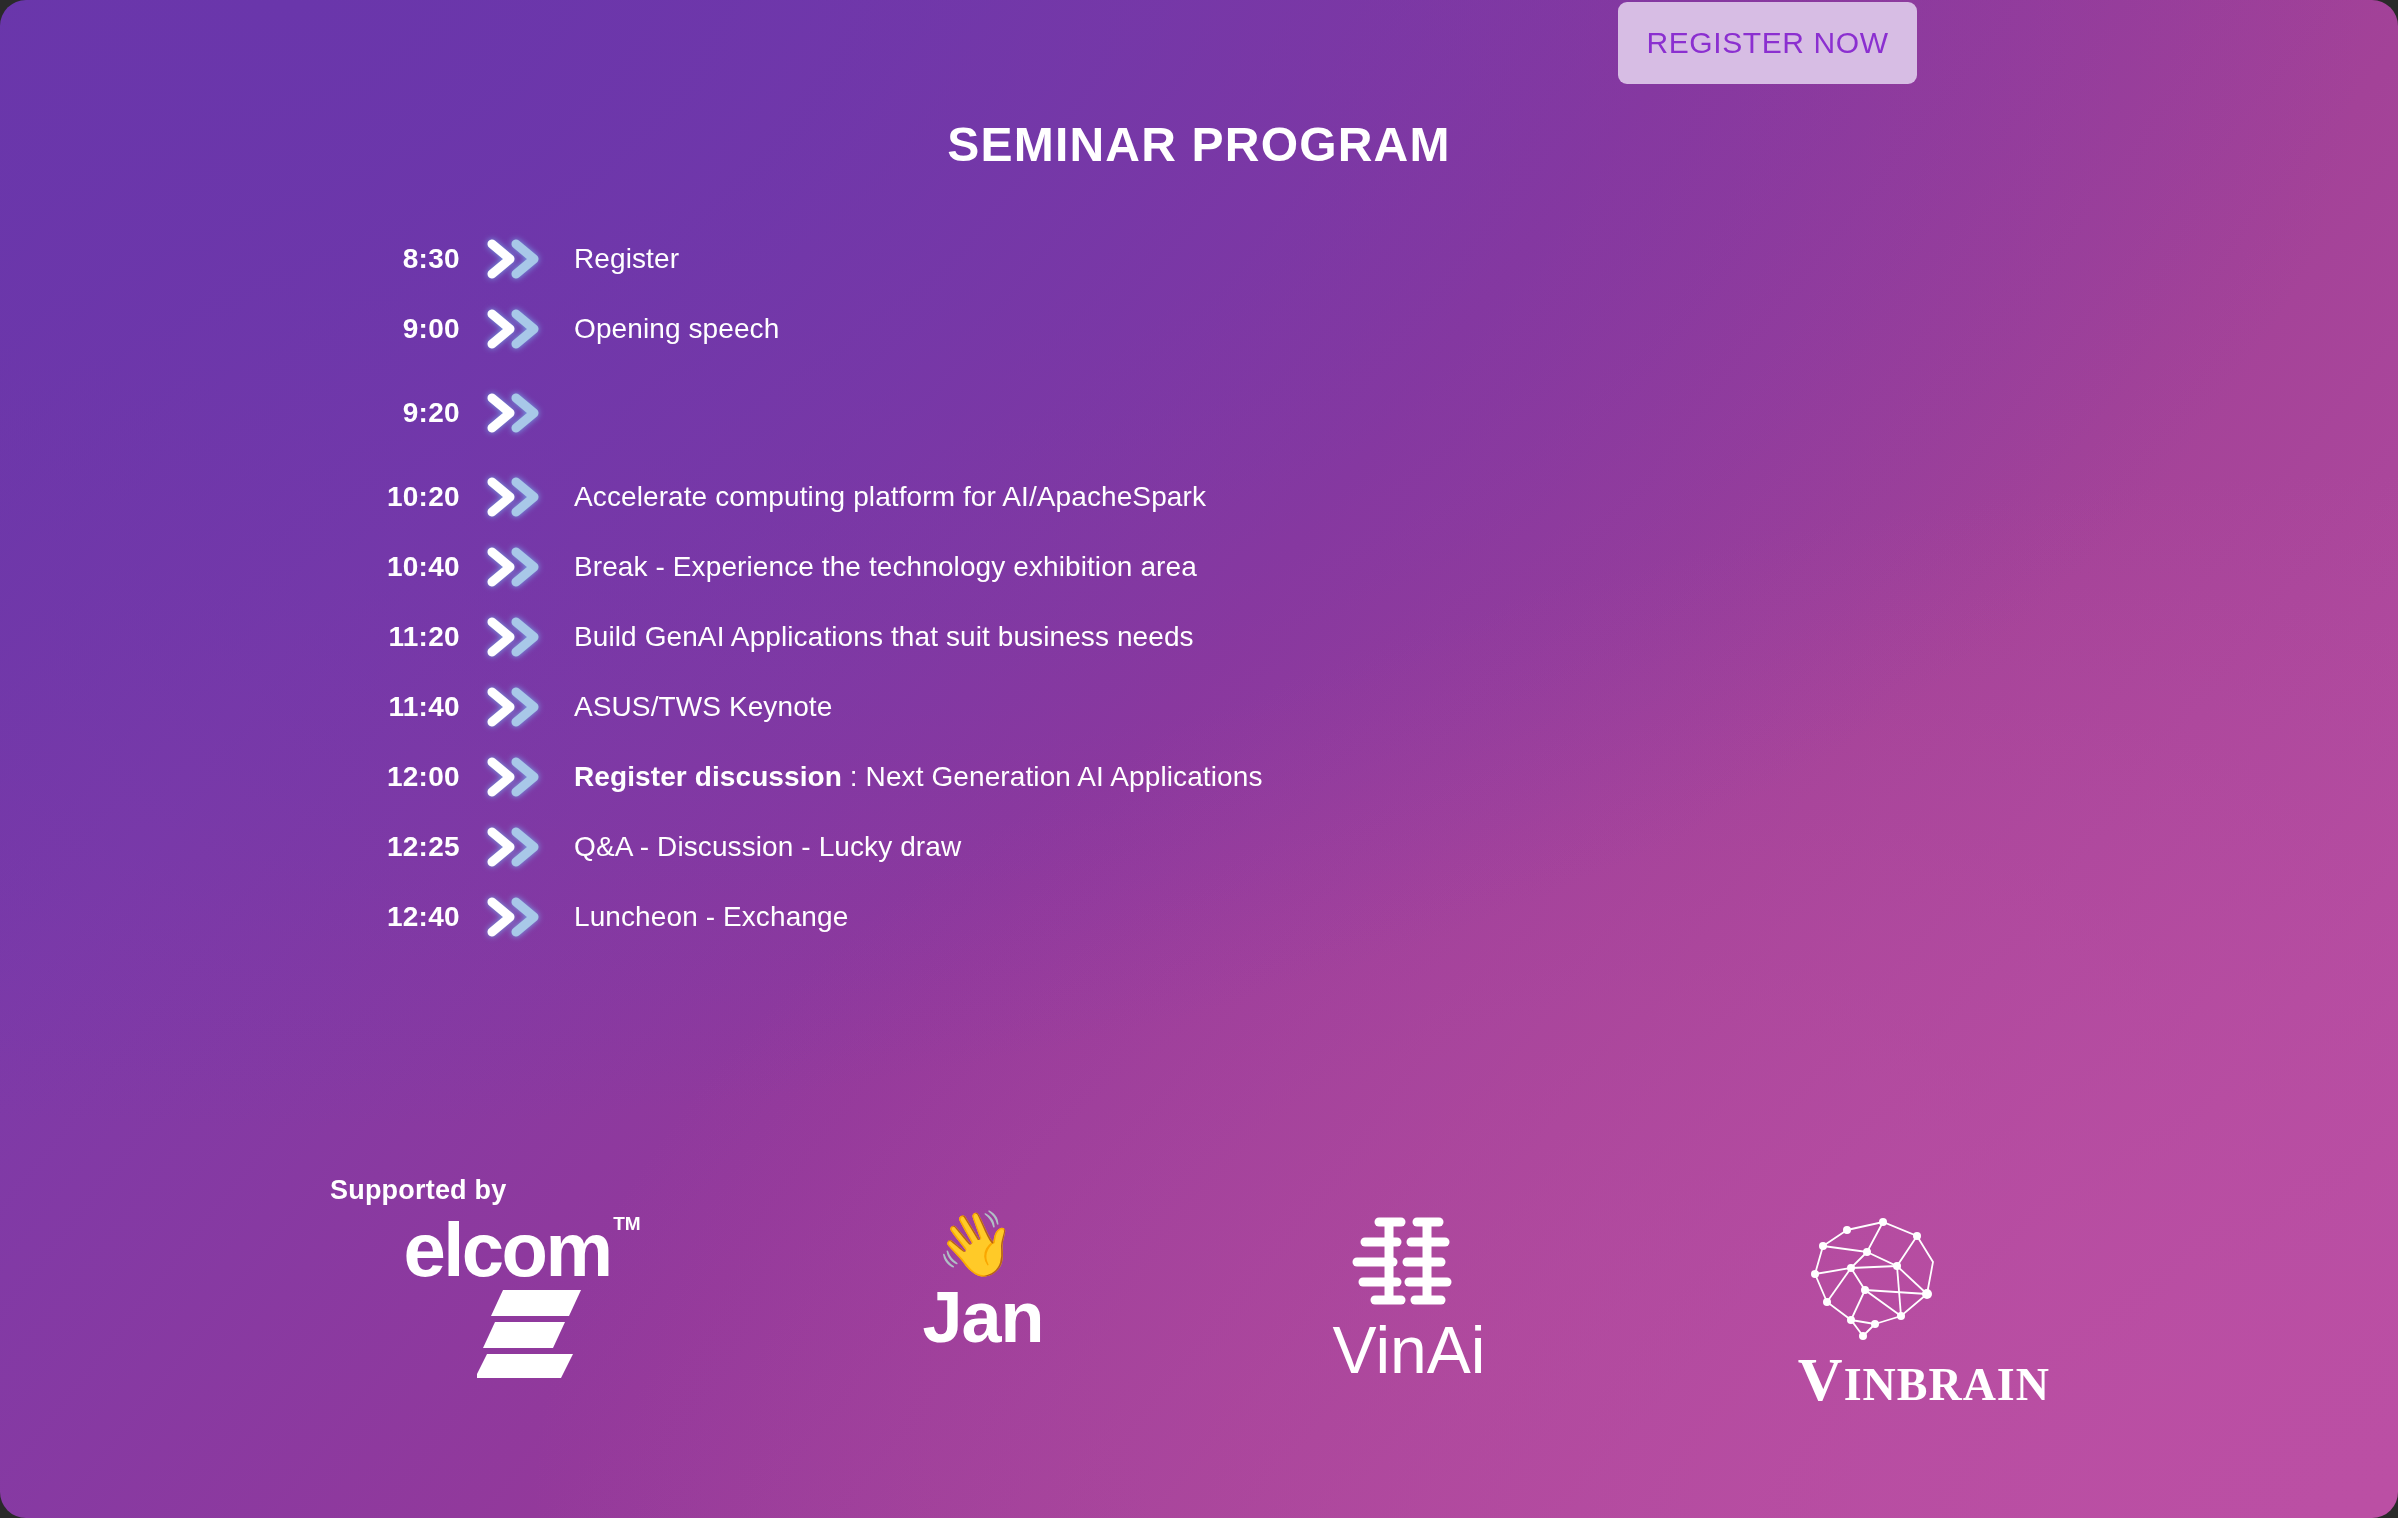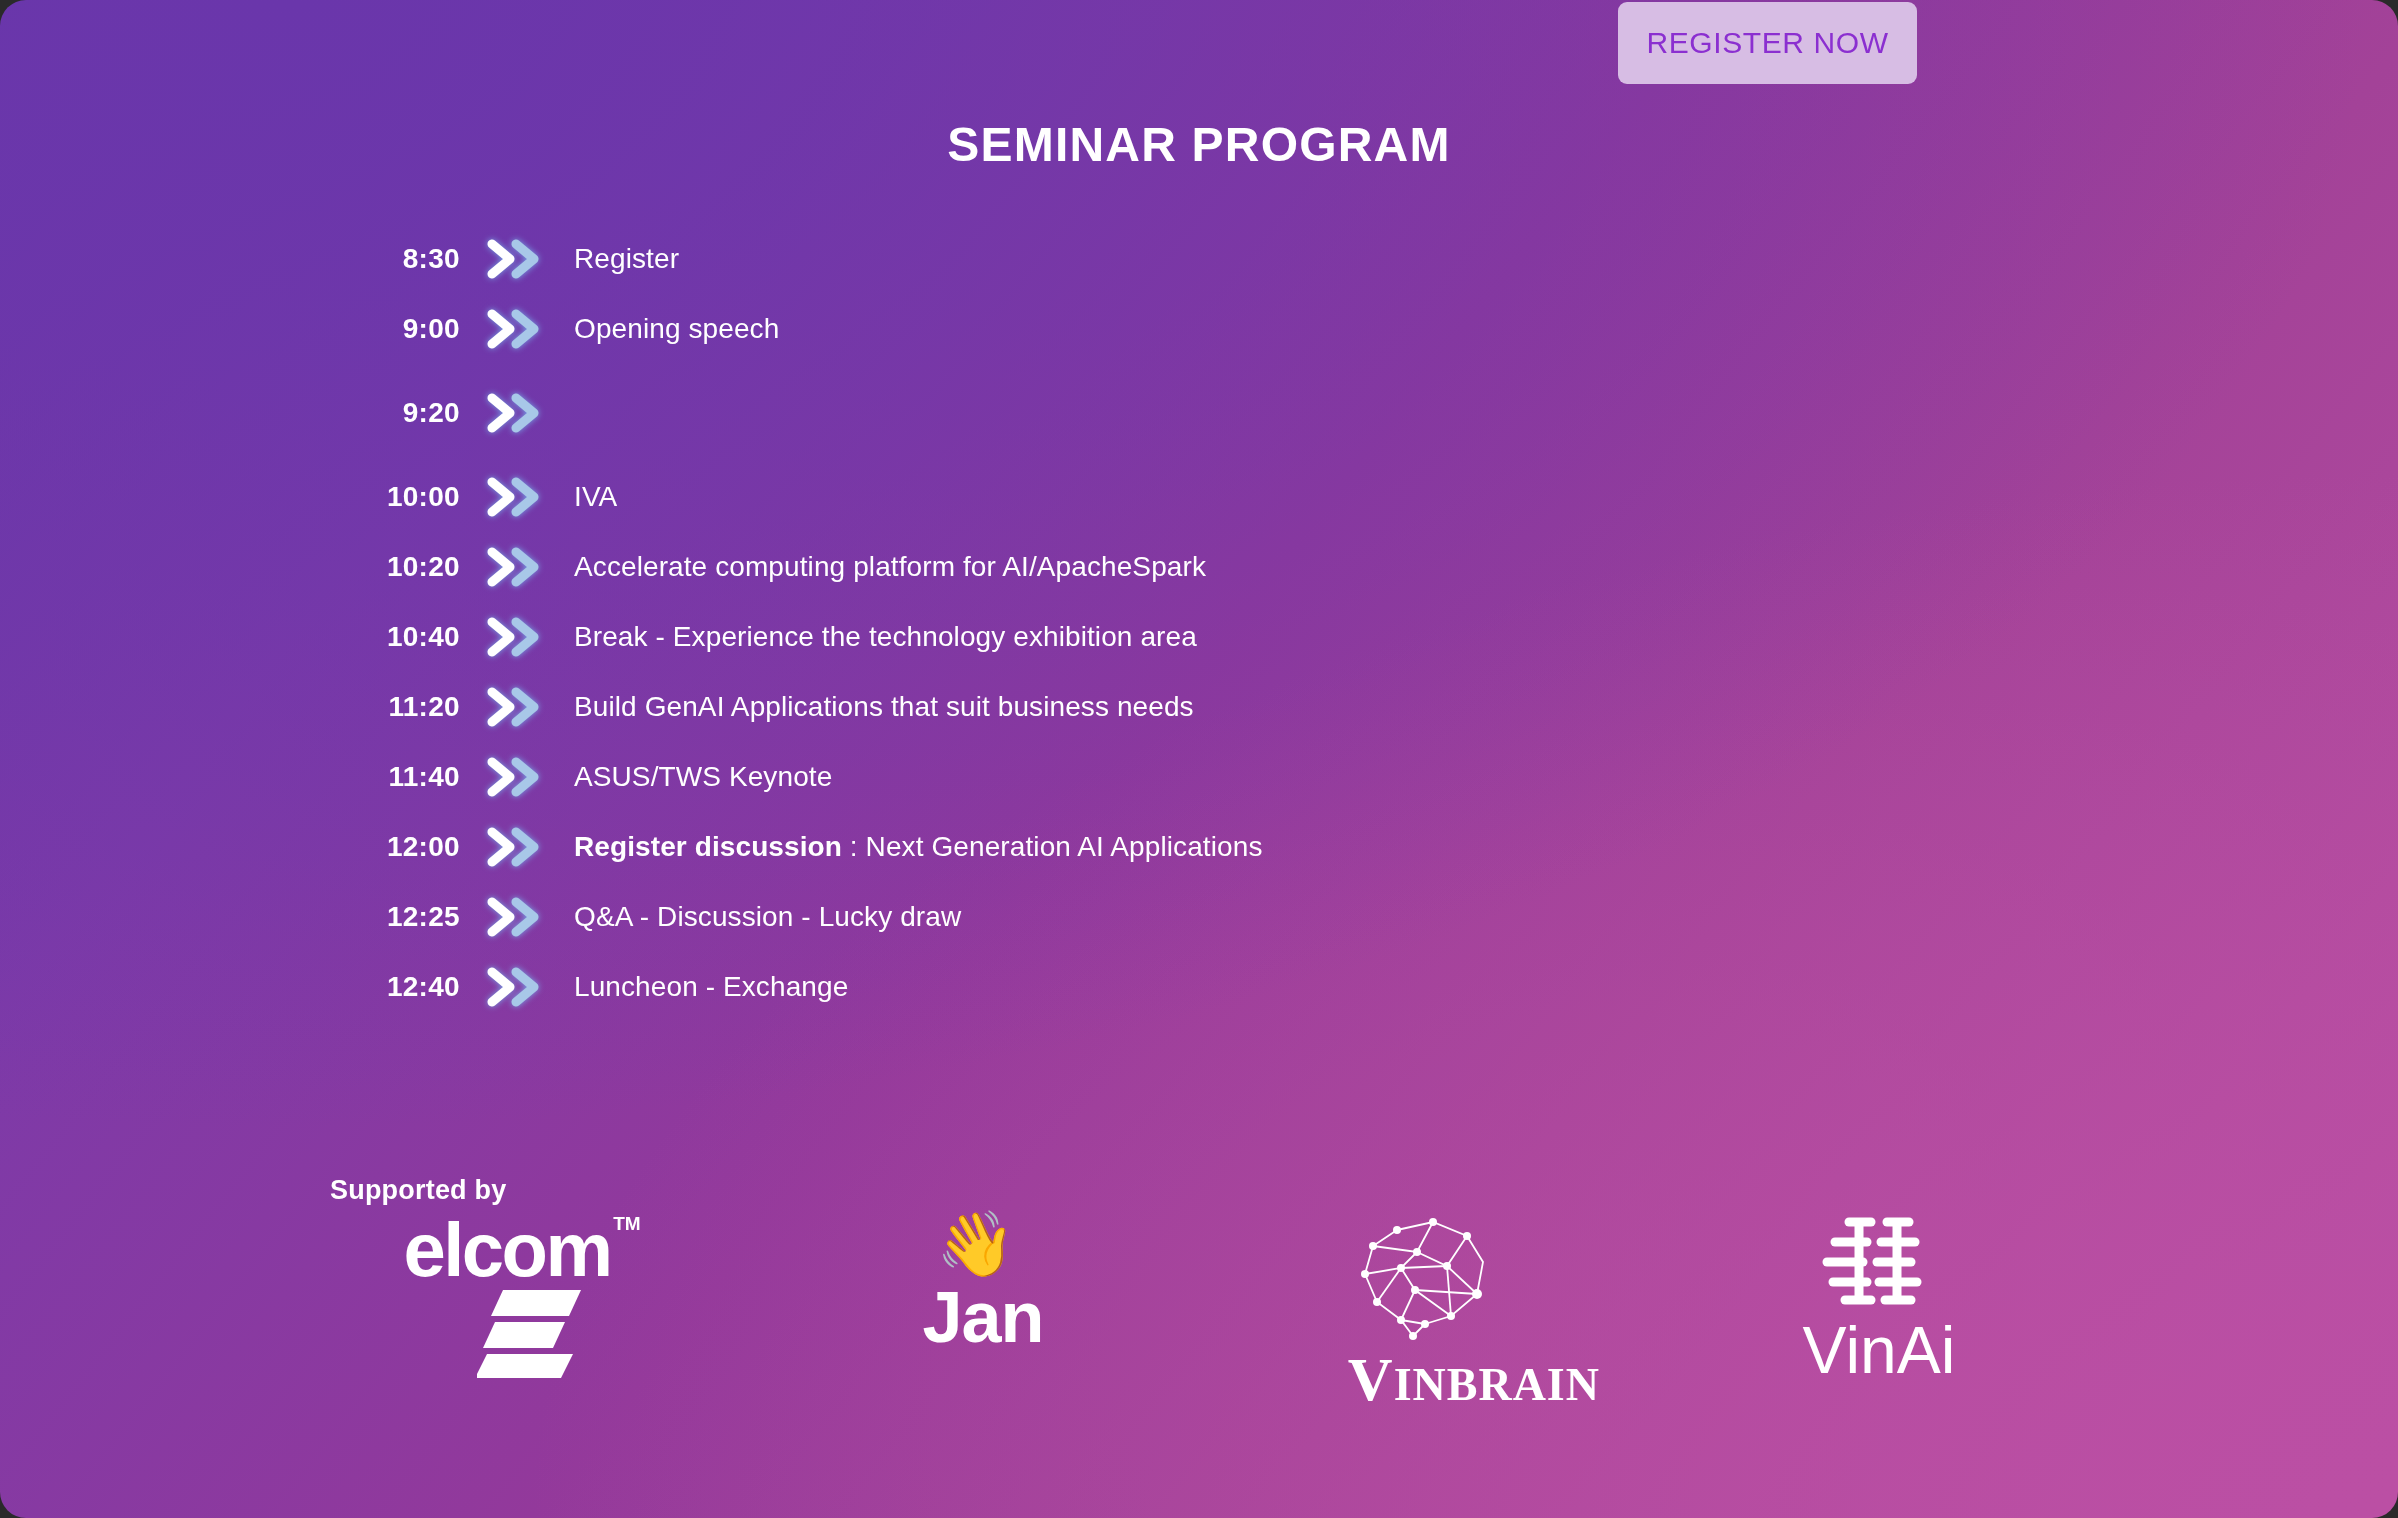--- a/index.html
+++ b/index.html
@@ -207,30 +207,20 @@
       <div class="row tall">
         <div class="time">9:20</div>
         <div class="chev">
   <svg width="60" height="40" viewBox="0 0 60 40">
     <path d="M6,5 L24,20 L6,35" fill="none" stroke="#ffffff" stroke-width="9" stroke-linecap="round" stroke-linejoin="round"></path>
     <path d="M30,5 L48,20 L30,35" fill="none" stroke="#a8c8e8" stroke-width="9" stroke-linecap="round" stroke-linejoin="round"></path>
   </svg>
         </div>
       </div>
       <div class="row">
-        <div class="time">10:00</div>
-        <div class="chev">
-  <svg width="60" height="40" viewBox="0 0 60 40">
-    <path d="M6,5 L24,20 L6,35" fill="none" stroke="#ffffff" stroke-width="9" stroke-linecap="round" stroke-linejoin="round"></path>
-    <path d="M30,5 L48,20 L30,35" fill="none" stroke="#a8c8e8" stroke-width="9" stroke-linecap="round" stroke-linejoin="round"></path>
-  </svg>
-        </div>
-        <div class="desc"><span>IVA</span></div>
-      </div>
-      <div class="row">
         <div class="time">10:20</div>
         <div class="chev">
   <svg width="60" height="40" viewBox="0 0 60 40">
     <path d="M6,5 L24,20 L6,35" fill="none" stroke="#ffffff" stroke-width="9" stroke-linecap="round" stroke-linejoin="round"></path>
     <path d="M30,5 L48,20 L30,35" fill="none" stroke="#a8c8e8" stroke-width="9" stroke-linecap="round" stroke-linejoin="round"></path>
   </svg>
         </div>
         <div class="desc"><span>Accelerate computing platform for AI/ApacheSpark</span></div>
       </div>
       <div class="row">
@@ -308,20 +298,42 @@
           <polygon points="26,2 104,2 92,28 14,28" fill="#ffffff"></polygon>
           <polygon points="18,34 88,34 76,60 6,60" fill="#ffffff"></polygon>
           <polygon points="10,66 96,66 84,90 -2,90" fill="#ffffff"></polygon>
         </svg>
       </span>
     </div>
 
     <div class="sponsor sp-jan">
       <span class="jan-hand">👋</span>
       <span class="jan-word">Jan</span>
+    </div>
+
+    <div class="sponsor sp-vinai">
+      <span>
+        <svg width="104" height="96" viewBox="0 0 104 96" fill="#ffffff">
+          <g stroke="#ffffff" stroke-width="9" stroke-linecap="round">
+            <line x1="30" y1="10" x2="52" y2="10"></line>
+            <line x1="68" y1="10" x2="90" y2="10"></line>
+            <line x1="16" y1="30" x2="48" y2="30"></line>
+            <line x1="62" y1="30" x2="96" y2="30"></line>
+            <line x1="8" y1="50" x2="44" y2="50"></line>
+            <line x1="58" y1="50" x2="92" y2="50"></line>
+            <line x1="14" y1="70" x2="48" y2="70"></line>
+            <line x1="60" y1="70" x2="98" y2="70"></line>
+            <line x1="26" y1="88" x2="52" y2="88"></line>
+            <line x1="66" y1="88" x2="92" y2="88"></line>
+            <line x1="40" y1="12" x2="40" y2="86"></line>
+            <line x1="78" y1="12" x2="78" y2="86"></line>
+          </g>
+        </svg>
+      </span>
+      <span class="vinai-word">VinAi</span>
     </div>
 
     <div class="sponsor sp-vinbrain">
       <span>
         <svg width="150" height="128" viewBox="0 0 150 128">
           <g stroke="#ffffff" stroke-width="1.8" fill="none">
             <path d="M42,18 L18,34 L10,62 L22,90 L46,108 L58,124"></path>
             <path d="M42,18 L78,10 L112,24 L128,50 L122,82 L96,104 L70,112"></path>
             <path d="M18,34 L62,40 L78,10"></path>
             <path d="M10,62 L46,56 L62,40"></path>
@@ -351,36 +363,14 @@
               <circle cx="46" cy="108" r="4"></circle>
             <circle cx="96" cy="104" r="4"></circle>
               <circle cx="70" cy="112" r="4"></circle>
             <circle cx="58" cy="124" r="4"></circle>
           </g>
         </svg>
       </span>
       <span class="vinbrain-word"><span class="cap">V</span><span>INBRAIN</span></span>
     </div>
 
-    <div class="sponsor sp-vinai">
-      <span>
-        <svg width="104" height="96" viewBox="0 0 104 96" fill="#ffffff">
-          <g stroke="#ffffff" stroke-width="9" stroke-linecap="round">
-            <line x1="30" y1="10" x2="52" y2="10"></line>
-            <line x1="68" y1="10" x2="90" y2="10"></line>
-            <line x1="16" y1="30" x2="48" y2="30"></line>
-            <line x1="62" y1="30" x2="96" y2="30"></line>
-            <line x1="8" y1="50" x2="44" y2="50"></line>
-            <line x1="58" y1="50" x2="92" y2="50"></line>
-            <line x1="14" y1="70" x2="48" y2="70"></line>
-            <line x1="60" y1="70" x2="98" y2="70"></line>
-            <line x1="26" y1="88" x2="52" y2="88"></line>
-            <line x1="66" y1="88" x2="92" y2="88"></line>
-            <line x1="40" y1="12" x2="40" y2="86"></line>
-            <line x1="78" y1="12" x2="78" y2="86"></line>
-          </g>
-        </svg>
-      </span>
-      <span class="vinai-word">VinAi</span>
-    </div>
-
   </div>
 </div>
 
 </body></html>

